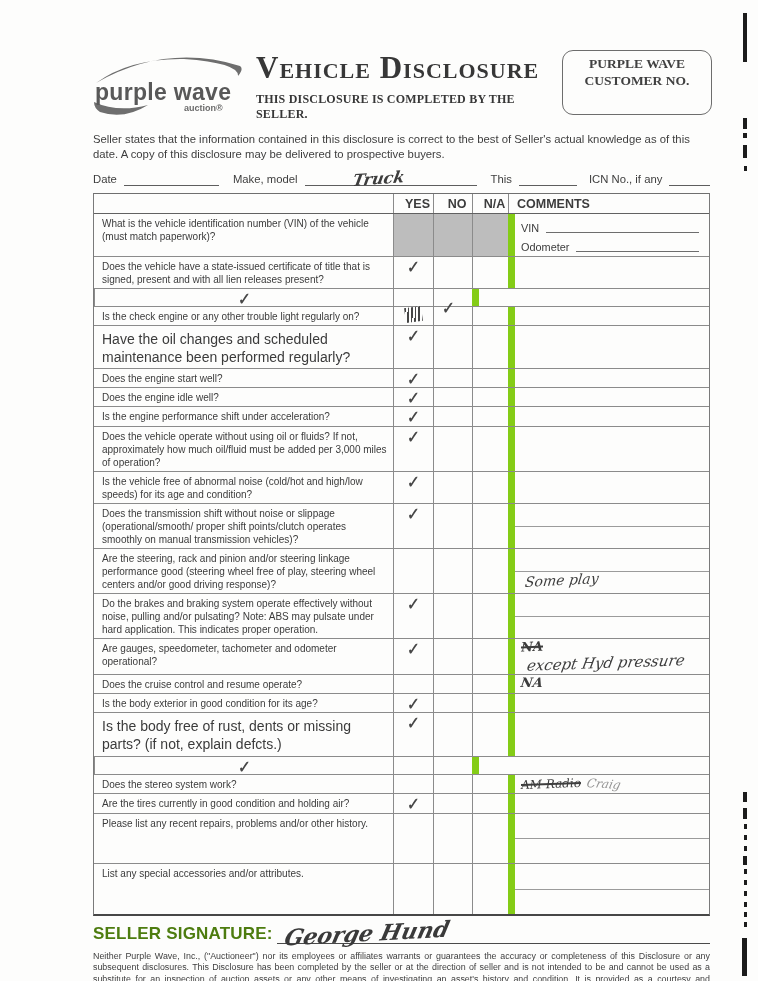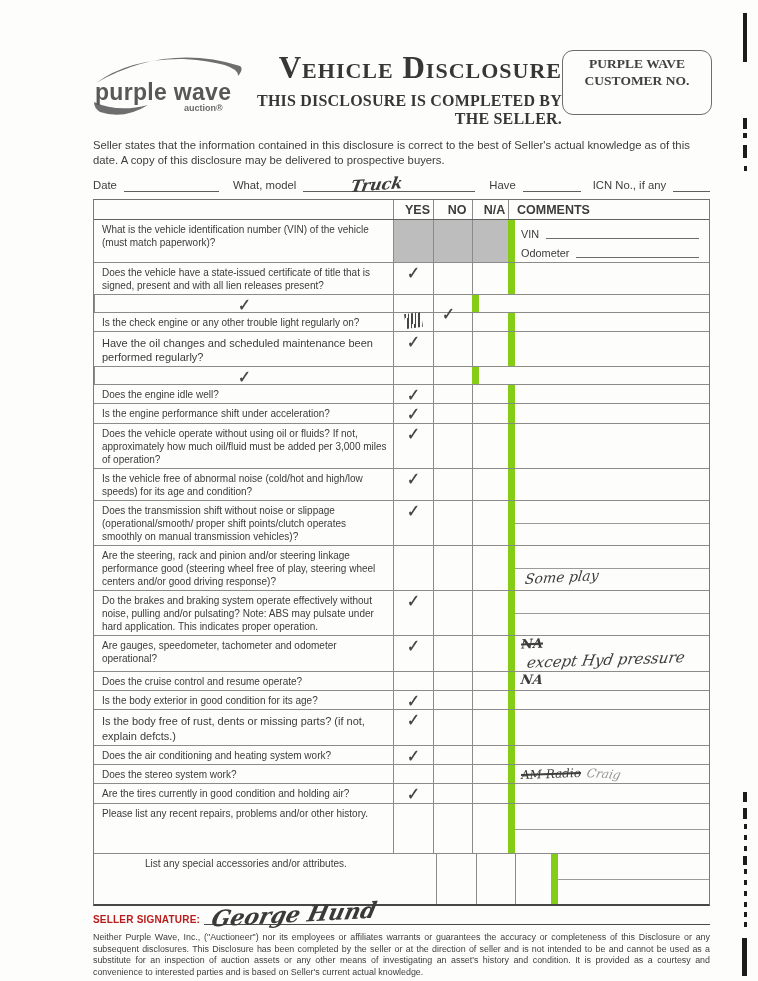--- a/index.html
+++ b/index.html
@@ -1,24 +1,24 @@
 <!DOCTYPE html>
 <html><head>
 <meta charset="utf-8">
 <style>
   html,body{margin:0;padding:0;background:#ffffff;}
   .page{position:relative;width:758px;height:981px;background:#fdfdfc;overflow:hidden;
         font-family:"Liberation Sans",sans-serif;color:#3c3c3c;}
   
   .hdr{display:flex;margin:50px 46px 0 88px;align-items:flex-start;}
   .logo{width:168px;flex:0 0 168px;}
-  .hcenter{flex:1;text-align:right;padding-top:2px;}
+  .hcenter{flex:1;text-align:left;padding-top:2px;}
   .title{font-family:"Liberation Serif",serif;font-variant:small-caps;font-weight:bold;
          font-size:31px;letter-spacing:1px;color:#373737;line-height:1;}
-  .subtitle{font-family:"Liberation Serif",serif;font-weight:bold;font-size:16px;
+  .subtitle{font-family:"Liberation Serif",serif;font-weight:bold;font-size:12px;
             color:#373737;margin-top:9px;letter-spacing:.2px;}
   .custbox{flex:0 0 148px;height:58px;border:1.6px solid #6d6d6d;border-radius:11px;
            text-align:center;padding-top:5px;font-family:"Liberation Serif",serif;
            font-weight:bold;font-size:13.5px;color:#414141;line-height:1.25;}
   
   .intro{margin:10px 48px 0 93px;font-size:11.3px;line-height:1.32;color:#3e3e3e;}
   .fieldline{display:flex;align-items:flex-end;margin:10px 48px 0 93px;font-size:11.3px;color:#3e3e3e;}
   .fieldline .lbl{white-space:nowrap;padding-bottom:1px;}
   .ul{border-bottom:1px solid #5e5e5e;height:13px;display:inline-block;position:relative;}
   .ul.date{width:95px;margin:0 14px 0 7px;}
@@ -28,28 +28,28 @@
   
   .hw{font-family:"DejaVu Serif",serif;font-style:italic;color:#3d3d3d;}
   .hw-make{position:absolute;left:48px;bottom:-3px;font-size:16px;font-weight:bold;
            transform:rotate(-4deg) skewX(-14deg);white-space:nowrap;}
   
   .vtable{margin:7px 48px 0 93px;width:617px;box-sizing:border-box;
           border-top:1.5px solid #6f6f6f;border-left:1.3px solid #7a7a7a;
           border-right:1.3px solid #7a7a7a;border-bottom:2.6px solid #474747;}
   .trow{display:grid;grid-template-columns:299px 40px 39px 36px 1fr;
         border-bottom:1px solid #8b8b8b;box-sizing:border-box;}
-  .trow:last-child{border-bottom:none;margin-left:43px;}
+  .trow:last-child{border-bottom:none;}
   .thead{font-weight:bold;font-size:12.5px;border-bottom:1.4px solid #616161;}
   .thead div{padding:3px 0 2px;}
   .thead .q{border:none;}
   .thead .hc{text-align:center;border-left:1px solid #8b8b8b;padding-left:8px;}
   .thead .hcm{padding-left:8px;border-left:1px solid #8b8b8b;}
   .q{padding:3px 6px 2px 8px;font-size:10px;line-height:1.3;color:#3b3b3b;box-sizing:border-box;}
-  .q.small{font-size:11px;padding-top:4px;}
+  .q.small{font-size:14px;padding-top:4px;}
   .c{border-left:1px solid #8b8b8b;display:flex;justify-content:center;align-items:flex-start;
      padding-top:2px;box-sizing:border-box;position:relative;}
   .cm{border-left:7px solid #84cc16;position:relative;padding:2px 6px;box-sizing:border-box;
       font-size:10.9px;overflow:visible;}
   .sh{background:#bdbdbd;}
   .tall .cm::after{content:"";position:absolute;left:0;right:0;top:50%;border-top:1px solid #9b9b9b;}
   .chk{font-size:15px;color:#474747;font-weight:bold;transform:rotate(-10deg) skewX(-12deg);
        line-height:1;display:inline-block;}
   .chk.hi{margin-top:-9px;margin-left:-10px;}
   .scrib{display:inline-block;width:17px;height:15px;margin-top:-2px;transform:rotate(-8deg);
@@ -63,21 +63,21 @@
   .st{font-size:13px;font-weight:bold;text-decoration:line-through;text-decoration-thickness:2.2px;
       transform:rotate(-2deg);display:inline-block;margin-top:-4px;}
   .ex{font-size:15px;white-space:nowrap;position:relative;z-index:2;display:inline-block;
       transform:rotate(-2deg) skewX(-12deg);margin-left:6px;}
   .na{font-size:13px;font-weight:bold;transform:skewX(-8deg);display:inline-block;margin-top:-3px;}
   .st2{font-size:12px;text-decoration:line-through;text-decoration-thickness:2px;
        display:inline-block;transform:rotate(-2deg);}
   .fc{font-size:12px;color:#949494;display:inline-block;transform:rotate(3deg) skewX(-10deg);margin-left:6px;}
   
   .sigrow{display:flex;align-items:flex-end;margin:8px 48px 0 93px;}
-  .siglabel{font-weight:bold;font-size:10px;color:#b91c1c;white-space:nowrap;letter-spacing:.2px;}
+  .siglabel{font-weight:bold;font-size:17px;color:#4d7c0f;white-space:nowrap;letter-spacing:.2px;}
   .sigline{flex:1;border-bottom:1.4px solid #4a4a4a;position:relative;height:4px;margin-left:4px;}
   .sig{position:absolute;left:8px;bottom:-3px;font-size:22px;font-weight:bold;
        transform:rotate(-3deg) skewX(-16deg);white-space:nowrap;color:#3a3a3a;}
   .legal1{margin:7px 48px 0 93px;font-size:8.9px;line-height:1.3;text-align:justify;color:#3e3e3e;}
   
   .mark{position:absolute;right:11px;background:#1c1c1c;width:4px;}
 </style>
 </head>
 <body>
 
@@ -100,25 +100,25 @@
       <div>PURPLE WAVE</div>
       <div>CUSTOMER NO.</div>
     </div>
   </div>
 
   <div class="intro">Seller states that the information contained in this disclosure is correct to the best of Seller's actual knowledge as of this date. A copy of this disclosure may be delivered to prospective buyers.</div>
 
   <div class="fieldline">
     <span class="lbl">Date</span>
     <span class="ul date"></span>
-    <span class="lbl">What, model</span>
+    <span class="lbl">Make, model</span>
     <span class="ul make">
       <span class="hw hw-make">Truck</span>
     </span>
-    <span class="lbl">Have</span>
+    <span class="lbl">This</span>
     <span class="ul year"></span>
     <span class="lbl">ICN No., if any</span>
     <span class="ul icn"></span>
   </div>
 
   <div class="vtable">
 
     <div class="trow thead">
       <div class="q"></div>
       <div class="hc">YES</div>
@@ -179,20 +179,21 @@
       <div class="q small">Have the oil changes and scheduled maintenance been performed regularly?</div>
       <div class="c">
           <span class="chk">✓</span>
         </div>
       <div class="c"></div>
       <div class="c"></div>
       <div class="cm"></div>
     </div>
 
     <div class="trow" style="min-height:17px">
+      <div class="q">Does the engine start well?</div>
       <div class="c">
           <span class="chk">✓</span>
         </div>
       <div class="c"></div>
       <div class="c"></div>
       <div class="cm"></div>
     </div>
 
     <div class="trow" style="min-height:17px">
       <div class="q">Does the engine idle well?</div>
@@ -296,21 +297,20 @@
       <div class="q small">Is the body free of rust, dents or missing parts? (if not, explain defcts.)</div>
       <div class="c">
           <span class="chk">✓</span>
         </div>
       <div class="c"></div>
       <div class="c"></div>
       <div class="cm"></div>
     </div>
 
     <div class="trow" style="min-height:18px">
-      <div class="q">Does the air conditioning and heating system work?</div>
       <div class="c">
           <span class="chk">✓</span>
         </div>
       <div class="c"></div>
       <div class="c"></div>
       <div class="cm"></div>
     </div>
 
     <div class="trow" style="min-height:18px">
       <div class="q">Does the stereo system work?</div>

